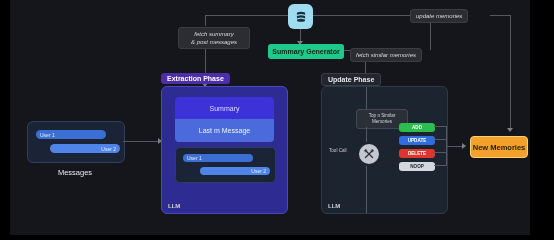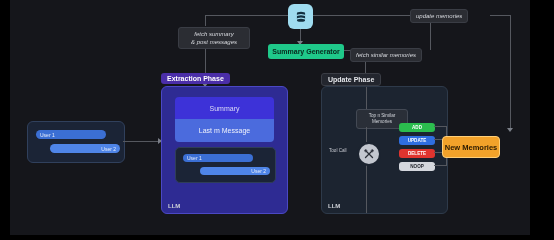--- a/index.html
+++ b/index.html
@@ -102,20 +102,21 @@
         <ellipse cx="12" cy="17.5" rx="7" ry="2.6" fill="#123040"></ellipse>
       </svg>
     </div>
 
     <div class="green-box" style="left:258px;top:44px;width:76px;height:15px;">Summary Generator</div>
 
     <div class="msgbox" style="left:17px;top:121px;width:96px;height:40px;">
       <div class="bubble b-left" style="left:8px;top:8px;width:66px;height:9px;">User 1</div>
       <div class="bubble b-right" style="left:22px;top:22px;width:66px;height:9px;">User 2</div>
     </div>
+    <div class="caption" style="left:17px;top:168px;width:96px;">Messages</div>
 
     <div class="edge h" style="left:113px;top:141px;width:36px;"></div>
     <div class="arrow right" style="left:148px;top:138px;"></div>
 
     <div class="phase-tag phase-extract" style="left:151px;top:73px;">Extraction Phase</div>
     <div class="panel panel-extract" style="left:151px;top:86px;width:125px;height:126px;">
 
       <div class="card" style="left:13px;top:10px;width:99px;height:45px;">
         <div class="card-top" style="position:absolute;left:0;top:0;width:100%;height:22px;">Summary</div>
         <div class="card-bot" style="position:absolute;left:0;top:22px;width:100%;height:23px;">Last m Message</div>
@@ -160,16 +161,16 @@
     </div>
 
     <div class="edge h" style="left:424px;top:126px;width:12px;"></div>
     <div class="edge h" style="left:424px;top:139px;width:12px;"></div>
     <div class="edge h" style="left:424px;top:152px;width:12px;"></div>
     <div class="edge h" style="left:424px;top:165px;width:12px;"></div>
     <div class="edge v" style="left:436px;top:126px;height:40px;"></div>
     <div class="edge h" style="left:436px;top:146px;width:18px;"></div>
     <div class="arrow right" style="left:452px;top:143px;"></div>
 
-    <div class="orange-box" style="left:432px;top:136px;width:56px;height:20px;">New Memories</div>
+    <div class="orange-box" style="left:460px;top:136px;width:56px;height:20px;">New Memories</div>
 
   </div>
 </div>
 
 </body></html>

